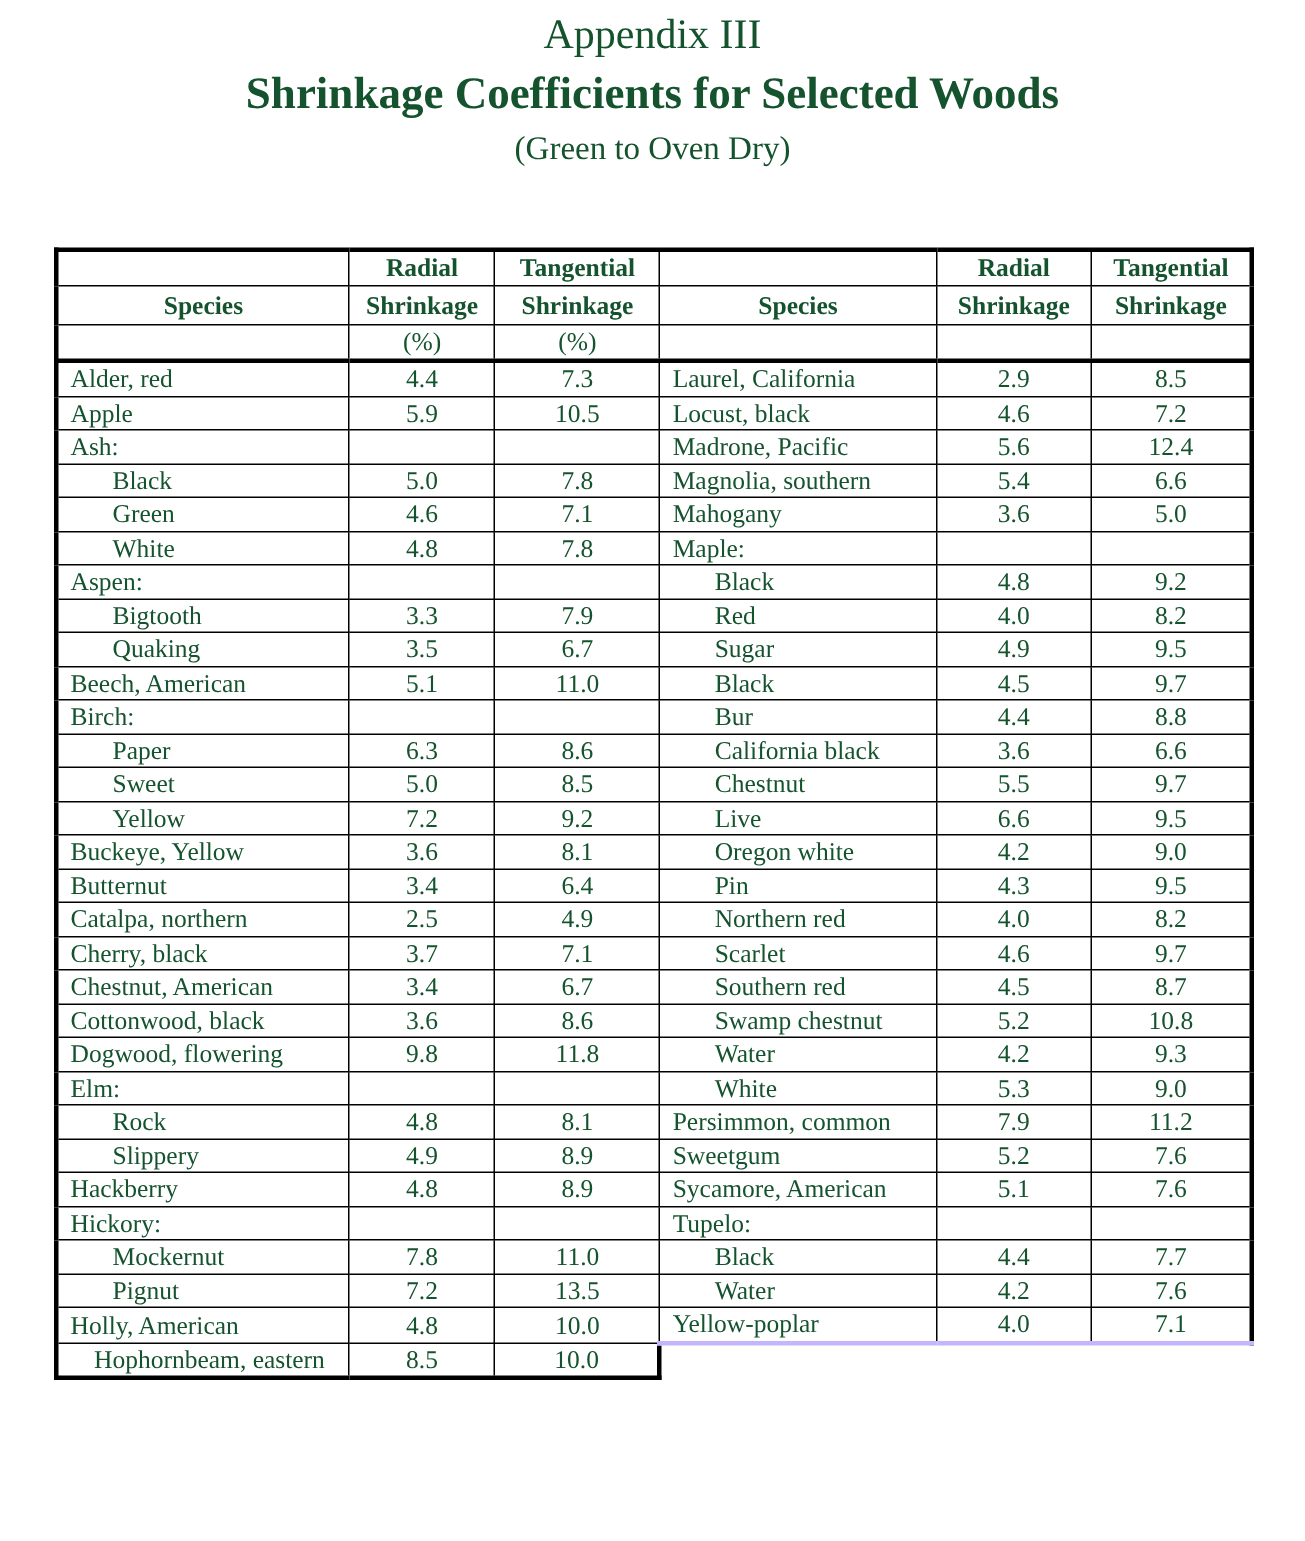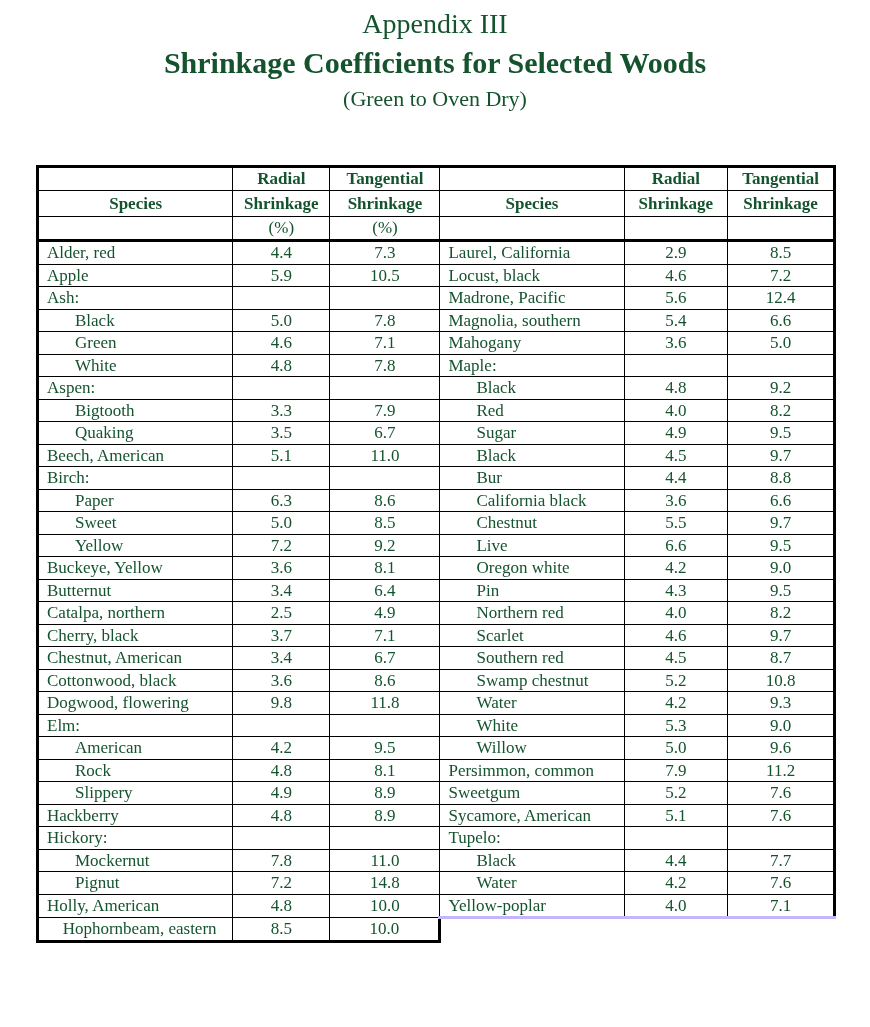--- a/index.html
+++ b/index.html
@@ -292,28 +292,20 @@
         </tr>
         <tr>
           <td class="species">Elm:</td>
           <td class="num"></td>
           <td class="num"></td>
           <td class="species indent">White</td>
           <td class="num">5.3</td>
           <td class="num">9.0</td>
         </tr>
         <tr>
-          <td class="species indent">American</td>
-          <td class="num">4.2</td>
-          <td class="num">9.5</td>
-          <td class="species indent">Willow</td>
-          <td class="num">5.0</td>
-          <td class="num">9.6</td>
-        </tr>
-        <tr>
           <td class="species indent">Rock</td>
           <td class="num">4.8</td>
           <td class="num">8.1</td>
           <td class="species">Persimmon, common</td>
           <td class="num">7.9</td>
           <td class="num">11.2</td>
         </tr>
         <tr>
           <td class="species indent">Slippery</td>
           <td class="num">4.9</td>
@@ -342,21 +334,21 @@
           <td class="species indent">Mockernut</td>
           <td class="num">7.8</td>
           <td class="num">11.0</td>
           <td class="species indent">Black</td>
           <td class="num">4.4</td>
           <td class="num">7.7</td>
         </tr>
         <tr>
           <td class="species indent">Pignut</td>
           <td class="num">7.2</td>
-          <td class="num">14.8</td>
+          <td class="num">13.5</td>
           <td class="species indent">Water</td>
           <td class="num">4.2</td>
           <td class="num">7.6</td>
         </tr>
         <tr>
           <td class="species">Holly, American</td>
           <td class="num">4.8</td>
           <td class="num">10.0</td>
           <td class="species rhalf-bottom">Yellow-poplar</td>
           <td class="num rhalf-bottom">4.0</td>

